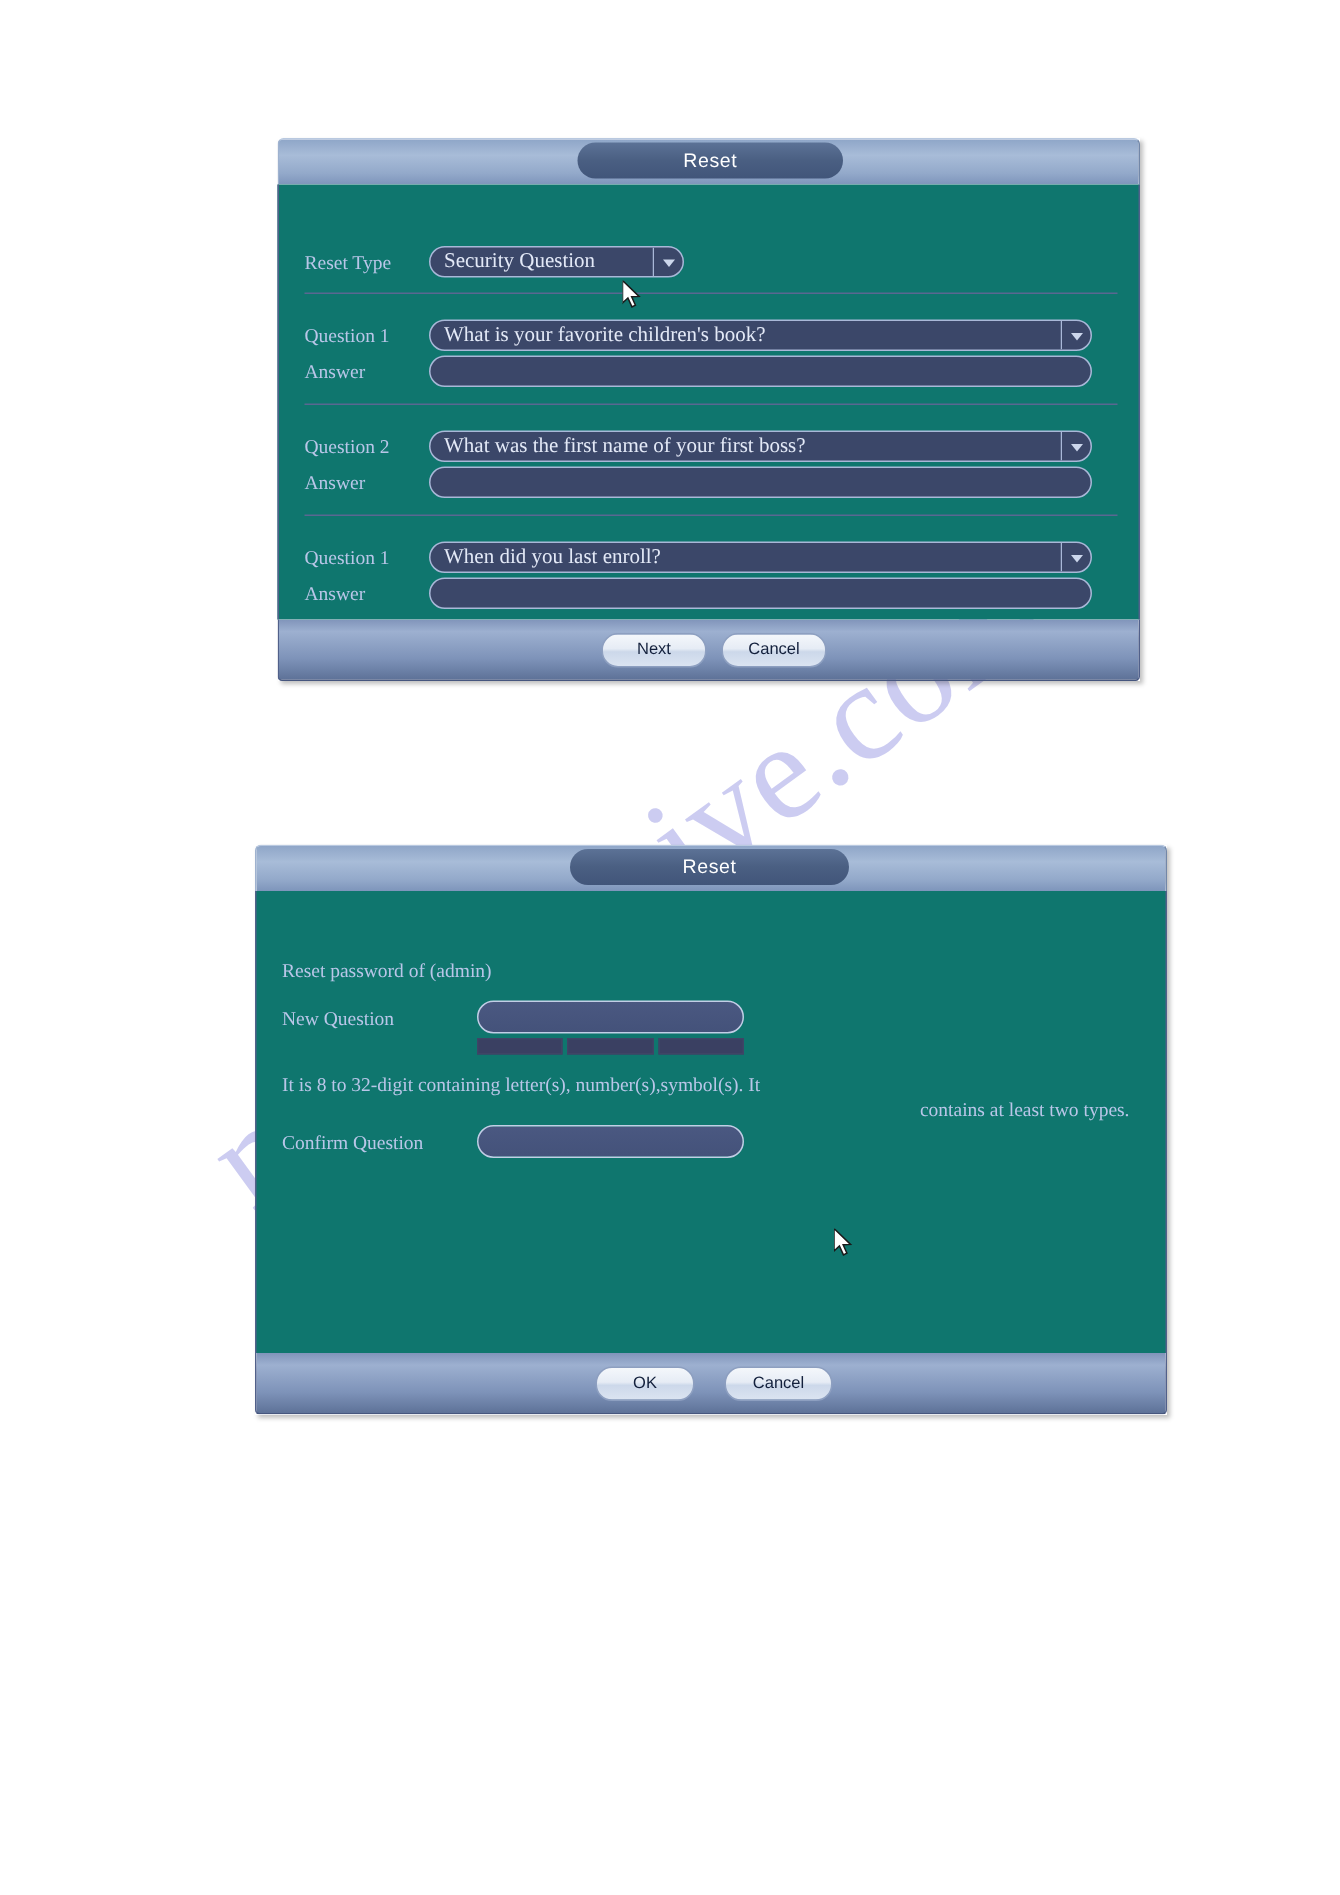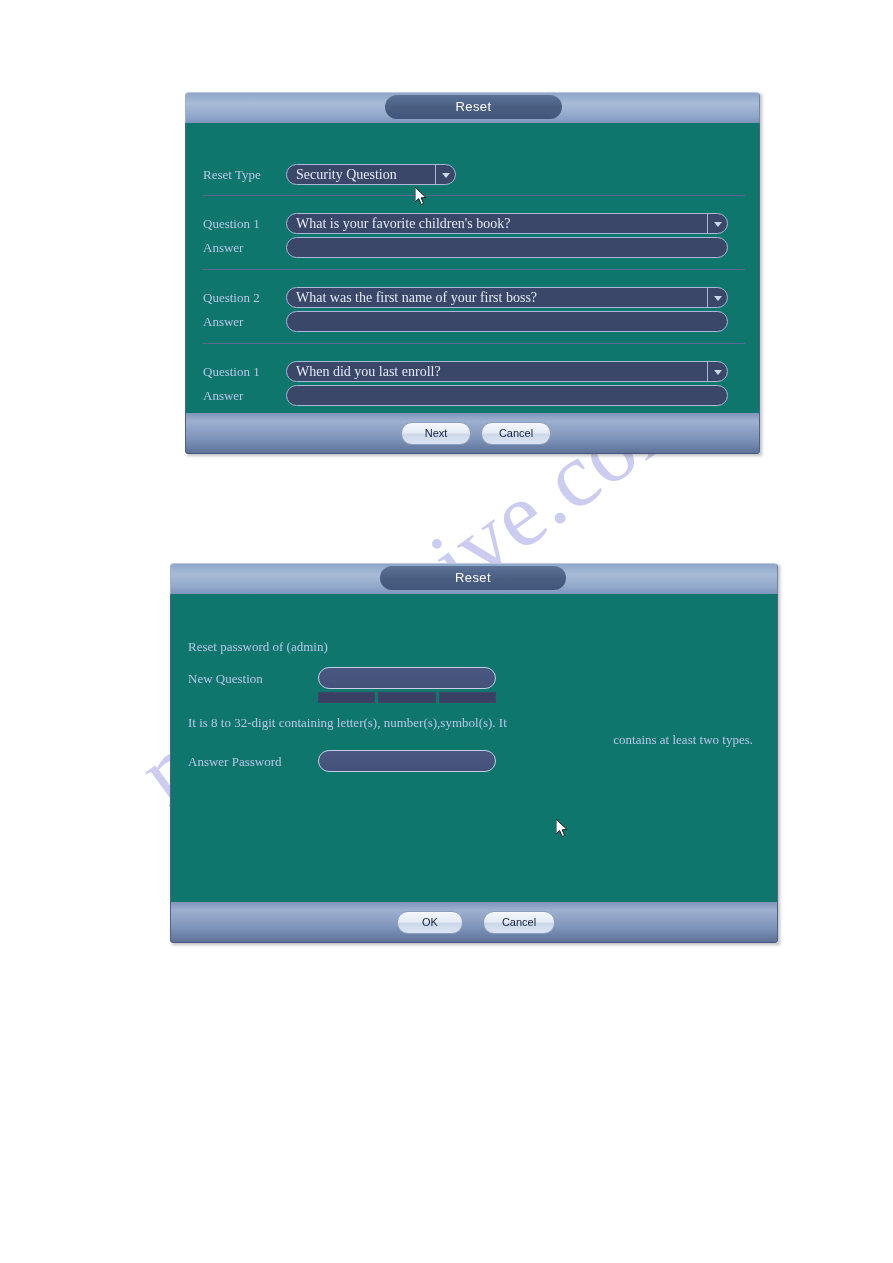--- a/index.html
+++ b/index.html
@@ -293,21 +293,21 @@
 
     <div class="strength-bar" style="left:147px; top:98px; width:178px;">
       <div class="strength-seg"></div>
       <div class="strength-seg"></div>
       <div class="strength-seg"></div>
     </div>
 
     <div class="hint" style="left:17px; top:120px; width:560px;">It is 8 to 32-digit containing letter(s), number(s),symbol(s). It</div>
     <div class="hint hint-line2" style="left:17px; top:137px; width:560px;text-align:right;">contains at least two types.</div>
 
-    <div class="field-label" style="left:17px; top:160px;">Answer Password</div>
+    <div class="field-label" style="left:17px; top:160px;">Confirm Question</div>
     <div class="pwdbox" style="left:147px; top:156px; width:178px;"></div>
   </div>
 
   <div class="dialog-footer">
     <div class="btn" style="left:226px; top:9px; width:66px;">OK</div>
     <div class="btn" style="left:312px; top:9px; width:72px;">Cancel</div>
   </div>
 </div>
 
 <svg class="cursor" style="left:556px; top:819px;" viewBox="0 0 14 20">

